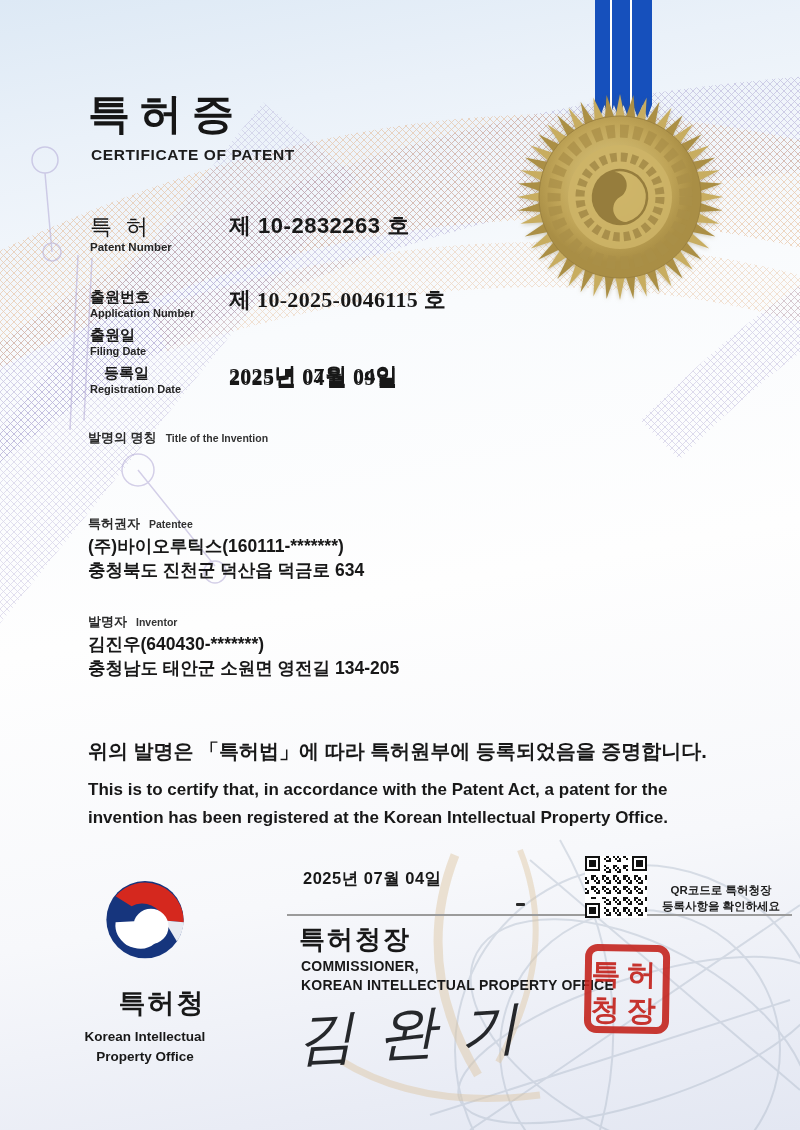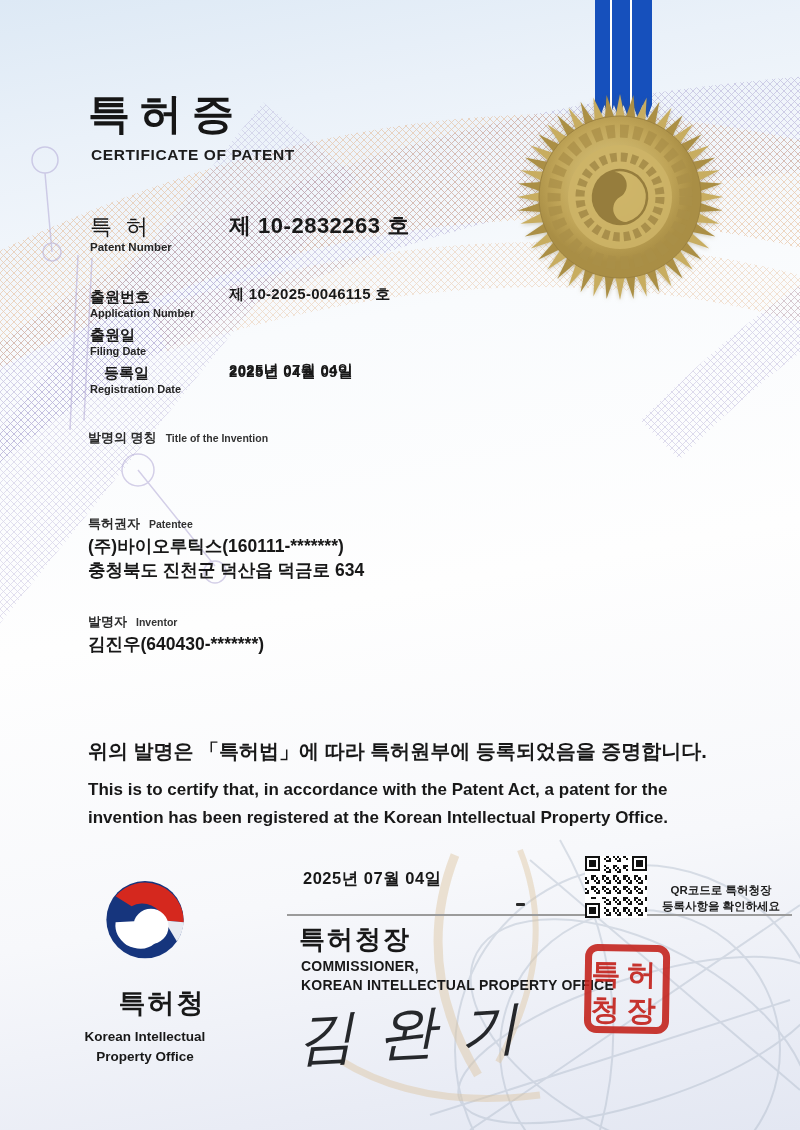--- a/index.html
+++ b/index.html
@@ -12,21 +12,21 @@
   .bgsvg{position:absolute;left:0;top:0;}
   
   .title-kr{left:88px;top:86px;font-size:42px;font-weight:800;letter-spacing:10px;color:#161616;margin:0;}
   .title-en{left:91px;top:146px;font-size:15.5px;font-weight:bold;letter-spacing:.6px;color:#1c1c1c;}
   
   .lab-main{left:90px;top:212px;font-size:22px;font-weight:normal;letter-spacing:4px;}
   .sub-main{left:90px;top:241px;font-size:11.5px;font-weight:bold;color:#242424;}
   .val-main{left:229px;top:211px;font-size:22px;font-weight:bold;letter-spacing:.5px;}
   .lab-s{font-size:15px;font-weight:bold;}
   .sub-s{font-size:11px;font-weight:bold;color:#242424;}
-  .val-s{font-size:15px;font-weight:bold;letter-spacing:.3px;}
+  .val-s{font-size:22px;font-weight:bold;letter-spacing:.3px;font-family:Liberation Serif, serif;}
   .r1l{left:90px;top:288px;} .r1s{left:90px;top:307px;} .r1v{left:229px;top:285px;}
   .r2l{left:90px;top:326px;} .r2s{left:90px;top:345px;} .r2v{left:229px;top:323px;margin-top:40px;}
   .r3l{left:90px;top:364px;margin-left:14px;} .r3s{left:90px;top:383px;} .r3v{left:229px;top:361px;}
   
   .seclab{font-size:13px;font-weight:bold;color:#2b2b2b;}
   .seclab .en{font-size:10.5px;margin-left:9px;color:#333;}
   .inv-lab{left:88px;top:429px;}
   .inv-title{left:88px;top:447px;width:676px;font-size:17px;font-weight:bold;line-height:27px;}
   .pat-lab{left:88px;top:515px;}
   .pat-name{left:88px;top:534px;font-size:17.5px;font-weight:bold;}
@@ -203,20 +203,21 @@
   <div class="abs seclab pat-lab">
     <span>특허권자</span><span class="en">Patentee</span>
   </div>
   <div class="abs pat-name">(주)바이오루틱스(160111-*******)</div>
   <div class="abs pat-addr">충청북도 진천군 덕산읍 덕금로 634</div>
 
   <div class="abs seclab invt-lab">
     <span>발명자</span><span class="en">Inventor</span>
   </div>
   <div class="abs invt-name">김진우(640430-*******)</div>
+  <div class="abs invt-addr">충청남도 태안군 소원면 영전길 134-205</div>
 
   <div class="abs st-kr">위의 발명은 「특허법」에 따라 특허원부에 등록되었음을 증명합니다.</div>
   <div class="abs st-en">
     <div>This is to certify that, in accordance with the Patent Act, a patent for the</div>
     <div>invention has been registered at the Korean Intellectual Property Office.</div>
   </div>
 
   <div class="abs issue-date">2025년 07월 04일</div>
   <div class="abs dashmark"></div>
   <div class="abs rule"></div>

